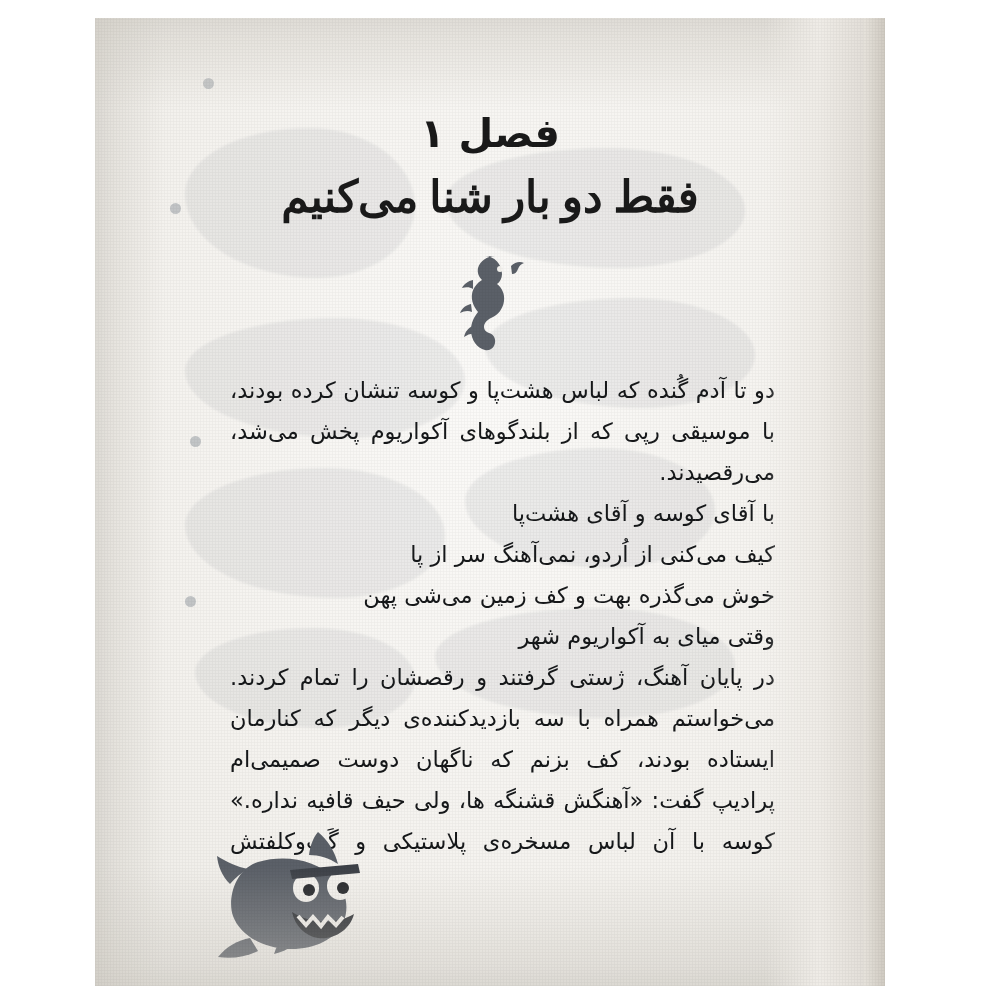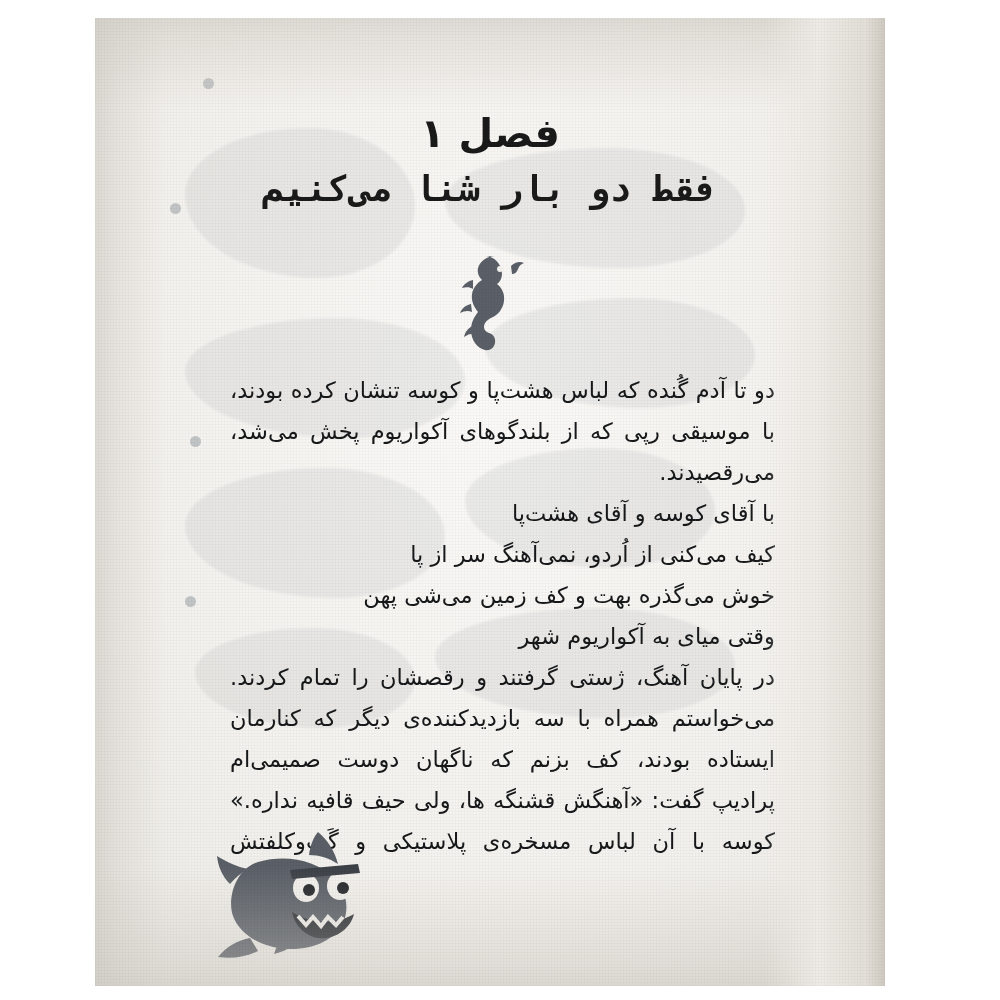--- a/index.html
+++ b/index.html
@@ -105,22 +105,22 @@
     color: #1a1a1a;
   }
   .chapter-number {
     font-family: "DejaVu Sans", sans-serif;
     font-size: 40px;
     font-weight: 700;
     letter-spacing: 1px;
     line-height: 1.35;
   }
   .chapter-title {
-    font-family: Liberation Mono, monospace;
-    font-size: 36px;
+    font-family: Liberation Serif, serif;
+    font-size: 44px;
     font-weight: 700;
     line-height: 1.45;
     margin-top: 6px;
   }
 
   
   .ornament {
     position: absolute;
     top: 232px;
     left: 0;

